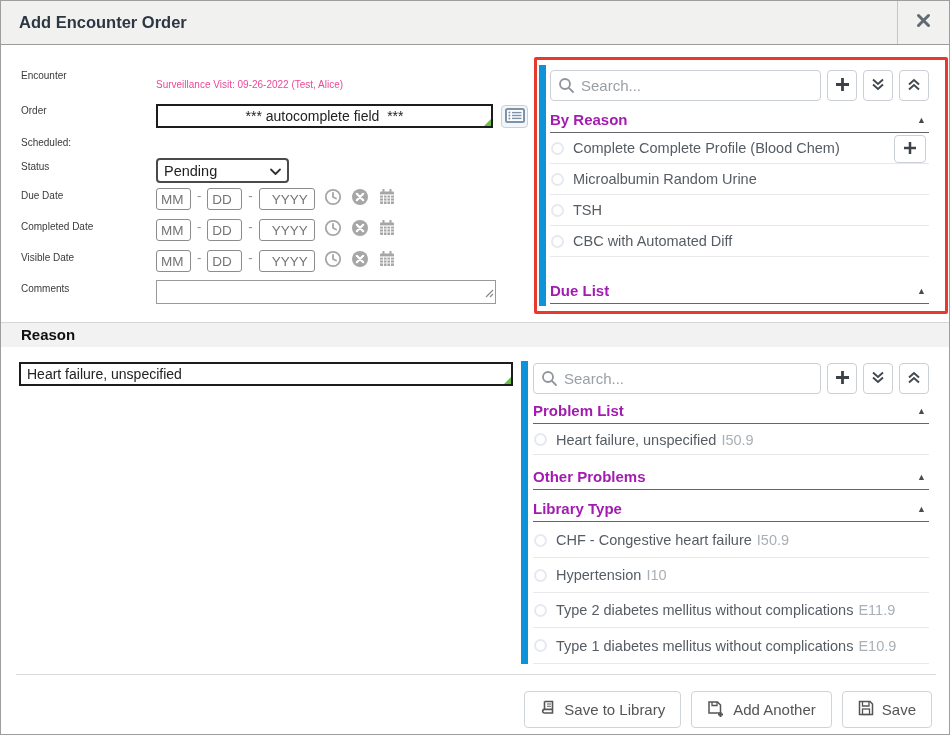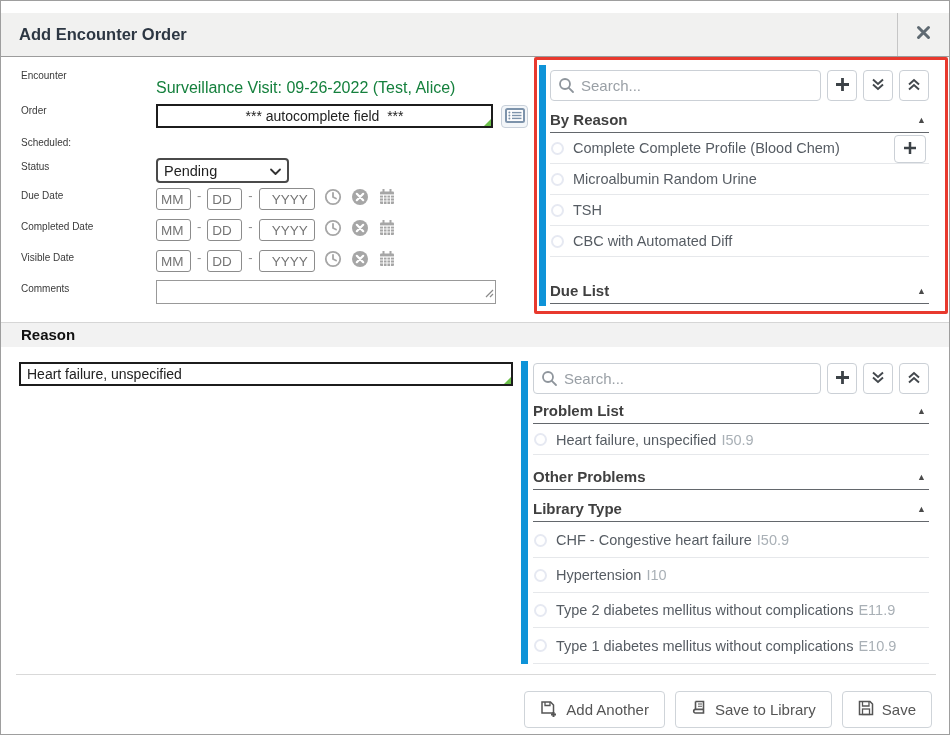--- a/index.html
+++ b/index.html
@@ -3,31 +3,31 @@
 <meta charset="utf-8">
 <style>
   * { box-sizing: border-box; margin: 0; padding: 0; }
   html,body { background:#fff; }
   body { font-family: "Liberation Sans", "DejaVu Sans", sans-serif; }
 
   .dialog { position:relative; width:950px; height:735px; background:#fff;
             border:1px solid #9e9e9e; overflow:hidden; }
 
   
-  .dlg-header { position:absolute; left:0; top:12px; width:100%; height:44px;
+  .dlg-header { position:absolute; left:0; top:0; width:100%; height:44px;
                 background:#f1f1f0; border-bottom:1px solid #9c9c9c; }
   .dlg-title { position:absolute; left:18px; top:0; line-height:43px;
                font-size:16.5px; font-weight:bold; color:#2d3743; }
   .dlg-close { position:absolute; right:0; top:0; width:52px; height:43px;
                border-left:1px solid #c6c6c6; display:flex; align-items:center;
                justify-content:center; cursor:pointer; background:#f1f1f0; }
 
   
   .flabel { position:absolute; left:20px; font-size:10px; color:#3a3a3a; }
-  .fvalue { position:absolute; font-size:16px; color:#15803d; }
+  .fvalue { position:absolute; font-size:10px; color:#ec4899; }
 
   .blackfield-wrap { position:absolute; }
   .blackfield { width:100%; height:100%; border:2px solid #1c1c1c; font-size:14px;
                 color:#222; padding:0 6px; outline:none; background:#fff;
                 font-family:inherit; }
   .blackfield.centered { text-align:center; }
   .green-grip { position:absolute; right:2px; bottom:2px; width:0; height:0;
                 border-left:7px solid transparent; border-bottom:7px solid #6cc04a; }
 
   .status-wrap { position:absolute; }
@@ -69,21 +69,21 @@
   .search-input::placeholder { color:#9aa0a6; }
   .search-mag { position:absolute; left:8px; top:7px; pointer-events:none; }
 
   .sq-btn { position:absolute; width:30px; height:31px; background:#fff;
             border:1px solid #cbd0d6; border-radius:4px; display:flex;
             align-items:center; justify-content:center; cursor:pointer; padding:0; }
 
   .sect-header { position:absolute; height:26px; border-bottom:1px solid #63676c;
                  display:flex; align-items:center; justify-content:space-between;
                  cursor:pointer; background:#fff; }
-  .sect-header .sect-title { font-size:15px; font-weight:bold; color:#404040; }
+  .sect-header .sect-title { font-size:15px; font-weight:bold; color:#a21caf; }
   .sect-header .caret { font-size:9px; color:#4a4a4a; padding-right:3px; }
 
   .pick-row { position:absolute; display:flex; align-items:center; gap:9px;
               border-bottom:1px solid #e6e8eb; cursor:pointer; background:#fff;
               padding-left:1px; }
   .pick-circle { width:13px; height:13px; border:2px solid #e6e9f2; border-radius:50%;
                  flex:0 0 auto; }
   .pick-label { font-size:14.5px; color:#565c63; white-space:nowrap; }
   .pick-code { font-size:14.5px; color:#a9b0b6; margin-left:-4px; white-space:nowrap; }
   .row-add-btn { position:absolute; width:32px; height:28px; background:#fff;
@@ -406,37 +406,37 @@
   <div class="pick-row" style="left:532px; top:627px; width:396px; height:36px">
     <span class="pick-circle"></span>
     <span class="pick-label">Type 1 diabetes mellitus without complications</span>
     <span class="pick-code">E10.9</span>
   </div>
 
   <div class="footer-divider"></div>
   <div class="footer-bar">
     <button class="footer-btn">
       <span>
+        <svg width="16" height="16" viewBox="0 0 16 16">
+            <path d="M4.5 1.5 h8 v11.5 h-8 a1.8 1.8 0 0 1 0-3.6 h8" fill="none" stroke="#555" stroke-width="1.6"></path>
+            <path d="M4.5 1.5 v8" stroke="#555" stroke-width="1.6"></path>
+            <path d="M7 4 h4 M7 6.3 h4" stroke="#555" stroke-width="1.1"></path>
+          </svg>
+      </span>
+      <span>Save to Library</span>
+    </button>
+    <button class="footer-btn">
+      <span>
         <svg width="18" height="17" viewBox="0 0 18 17">
             <path d="M2 2 h8.5 l3 3 v8 h-11.5 z" fill="none" stroke="#555" stroke-width="1.5"></path>
             <path d="M5 2 v3.5 h5 V2" fill="none" stroke="#555" stroke-width="1.3"></path>
             <path d="M13.5 12 v5 M11 14.5 h5" stroke="#555" stroke-width="2"></path>
           </svg>
       </span>
       <span>Add Another</span>
-    </button>
-    <button class="footer-btn">
-      <span>
-        <svg width="16" height="16" viewBox="0 0 16 16">
-            <path d="M4.5 1.5 h8 v11.5 h-8 a1.8 1.8 0 0 1 0-3.6 h8" fill="none" stroke="#555" stroke-width="1.6"></path>
-            <path d="M4.5 1.5 v8" stroke="#555" stroke-width="1.6"></path>
-            <path d="M7 4 h4 M7 6.3 h4" stroke="#555" stroke-width="1.1"></path>
-          </svg>
-      </span>
-      <span>Save to Library</span>
     </button>
     <button class="footer-btn">
       <span>
         <svg width="16" height="16" viewBox="0 0 16 16">
             <path d="M1.5 1.5 h10.5 l2.5 2.5 v10.5 h-13 z" fill="none" stroke="#555" stroke-width="1.5"></path>
             <path d="M4.5 1.5 v4.5 h6.5 V1.5" fill="none" stroke="#555" stroke-width="1.3"></path>
             <rect x="4.5" y="9" width="7" height="5.5" fill="none" stroke="#555" stroke-width="1.3"></rect>
           </svg>
       </span>
       <span>Save</span>

